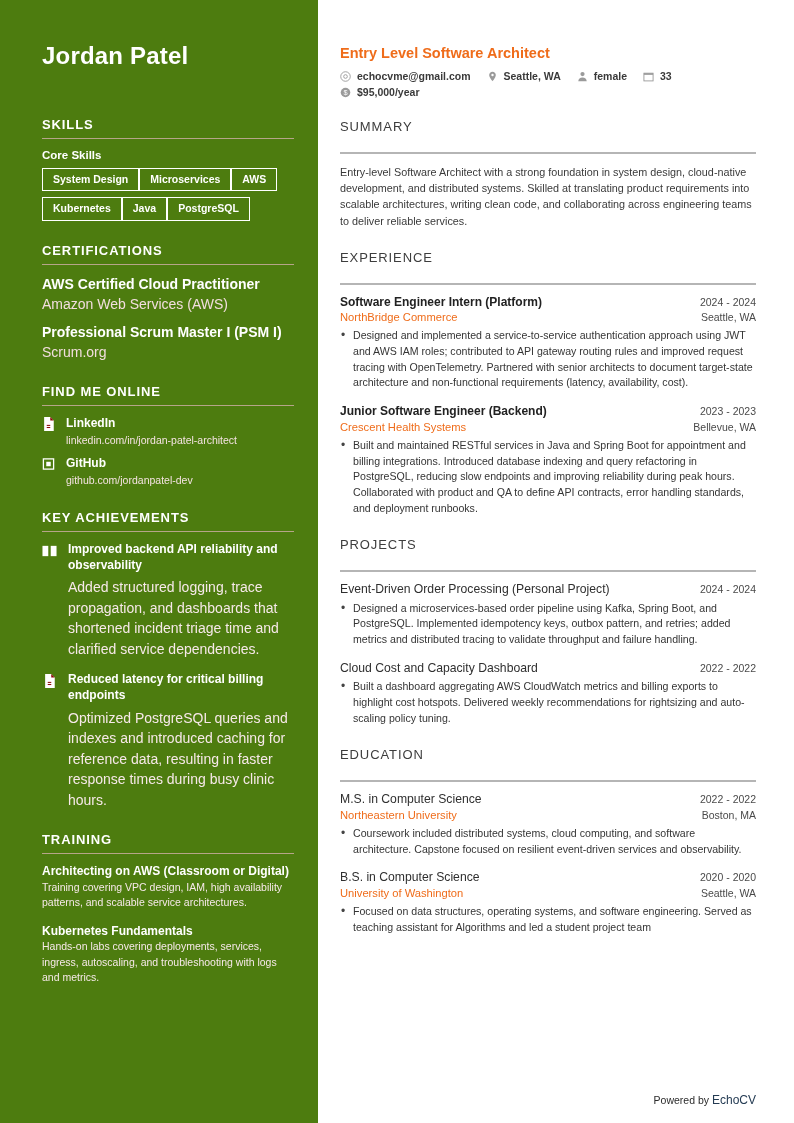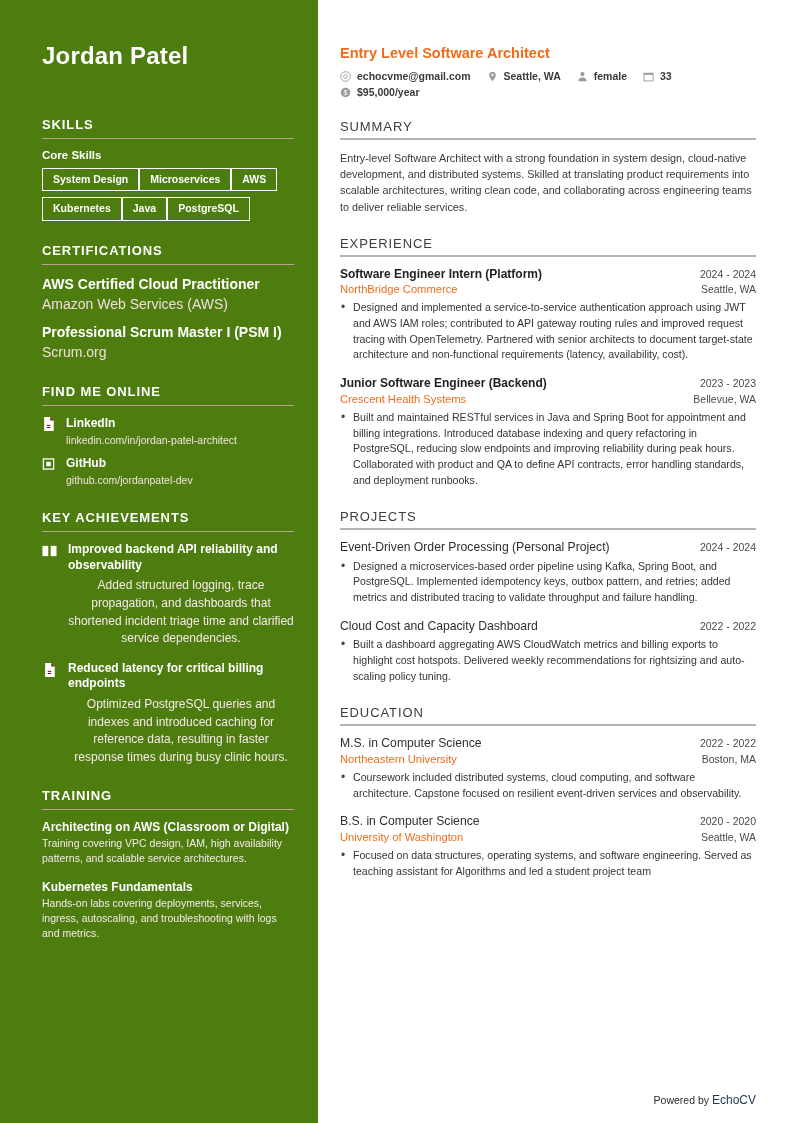--- a/index.html
+++ b/index.html
@@ -45,37 +45,37 @@
   .link-row { display: flex; align-items: flex-start; gap: 10px; margin-bottom: 9px; }
   .link-ic { width: 14px; flex: 0 0 14px; margin-top: 1px; }
   .link-ic svg { display: block; width: 13px; height: 14px; }
   .link-label { font-size: 12px; font-weight: bold; color: #fff; line-height: 1.25; }
   .link-url { font-size: 10.5px; color: #f5e3e3; margin-top: 3px; line-height: 1.3; word-break: break-all; }
 
   .ach { display: flex; gap: 10px; margin-bottom: 13px; }
   .ach-ic { width: 16px; flex: 0 0 16px; margin-top: 2px; }
   .ach-ic svg { display: block; width: 15px; height: 14px; }
   .ach-title { font-size: 12px; font-weight: bold; color: #fff; line-height: 1.32; }
-  .ach-desc { font-size: 12px; color: #f7e9e9; line-height: 1.46; margin-top: 4px; text-align: center; }
+  .ach-desc { font-size: 14px; color: #f7e9e9; line-height: 1.46; margin-top: 4px; }
 
   .tr-item { margin-bottom: 13px; }
   .tr-title { font-size: 12px; font-weight: bold; color: #fff; line-height: 1.32; }
   .tr-desc { font-size: 10.5px; color: #f7e9e9; line-height: 1.46; margin-top: 0; }
 
   
   .main { flex: 1 1 auto; background: #fff; padding: 44px 38px 0 22px; position: relative; }
   .job-title { font-size: 14.5px; font-weight: bold; color: #ef6c1a; line-height: 1.25; }
   .contact { margin-top: 8px; display: flex; flex-wrap: wrap; align-items: center; gap: 4px 0; max-width: 420px; }
   .ci { display: inline-flex; align-items: center; gap: 6px; margin-right: 16px; }
   .ci-ic { width: 11px; height: 11px; flex: 0 0 11px; color: #9a9a9a; }
   .ci-ic svg { display: block; width: 11px; height: 11px; }
   .ci-txt { font-size: 10.5px; font-weight: bold; color: #3a3a3a; white-space: nowrap; }
 
   .sec { margin-top: 21px; }
-  .sec-head { font-size: 13px; letter-spacing: .9px; color: #3d3d3d; text-transform: uppercase; padding-bottom: 4px; }
+  .sec-head { font-size: 13px; letter-spacing: .9px; color: #3d3d3d; text-transform: uppercase; padding-bottom: 18px; }
   .sec-rule { height: 1.5px; background: #b5b5b5; margin-bottom: 10px; }
 
   .summary { font-size: 10.8px; color: #3a3a3a; line-height: 1.52; }
 
   .entry { margin-bottom: 13px; }
   .entry-row { display: flex; justify-content: space-between; align-items: baseline; gap: 14px; }
   .entry-title { font-size: 12px; font-weight: bold; color: #222; line-height: 1.3; }
   .entry-title.plain { font-weight: normal; font-size: 12.2px; color: #2f2f2f; }
   .entry-date { font-size: 10.5px; color: #4a4a4a; white-space: nowrap; }
   .entry-sub { font-size: 11.2px; color: #ef6c1a; line-height: 1.35; }

